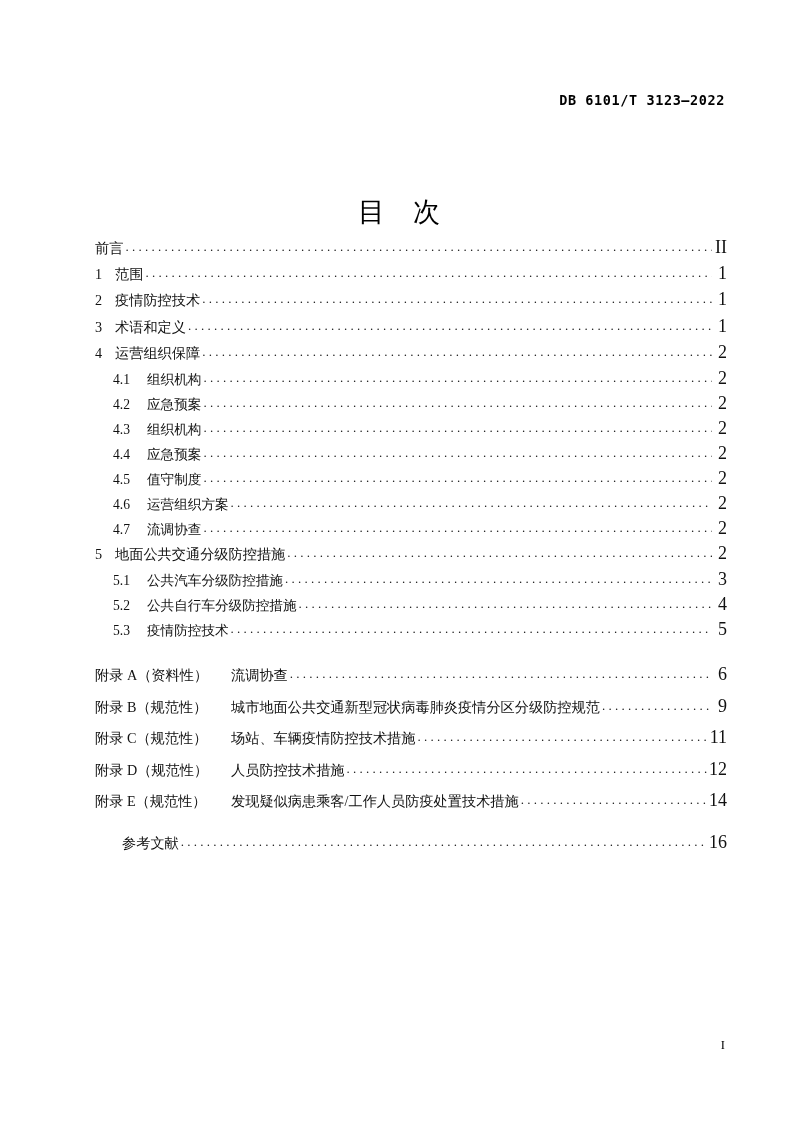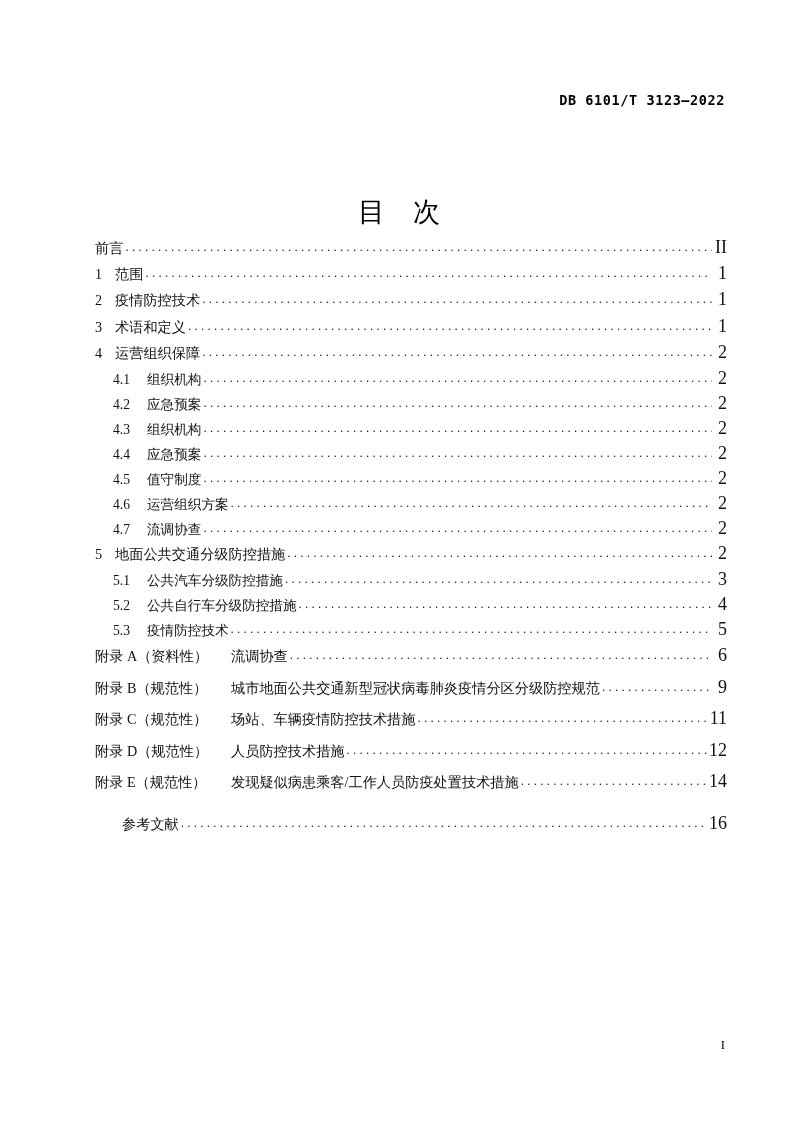--- a/index.html
+++ b/index.html
@@ -75,21 +75,21 @@
   }
   .toc-entry.lvl2 {
     padding-left: 18px;
     font-size: 13.6px;
     height: 25px;
   }
   .toc-entry.annex {
     height: 31.5px;
   }
   .toc-entry.spacer-top {
-    margin-top: 1px;
+    margin-top: 20px;
   }
   .toc-entry.refs {
     margin-top: 10px;
     margin-left: 27px;
   }
 
   .num {
     display: inline-block;
     font-family: "Liberation Serif", "DejaVu Serif", serif;
   }

